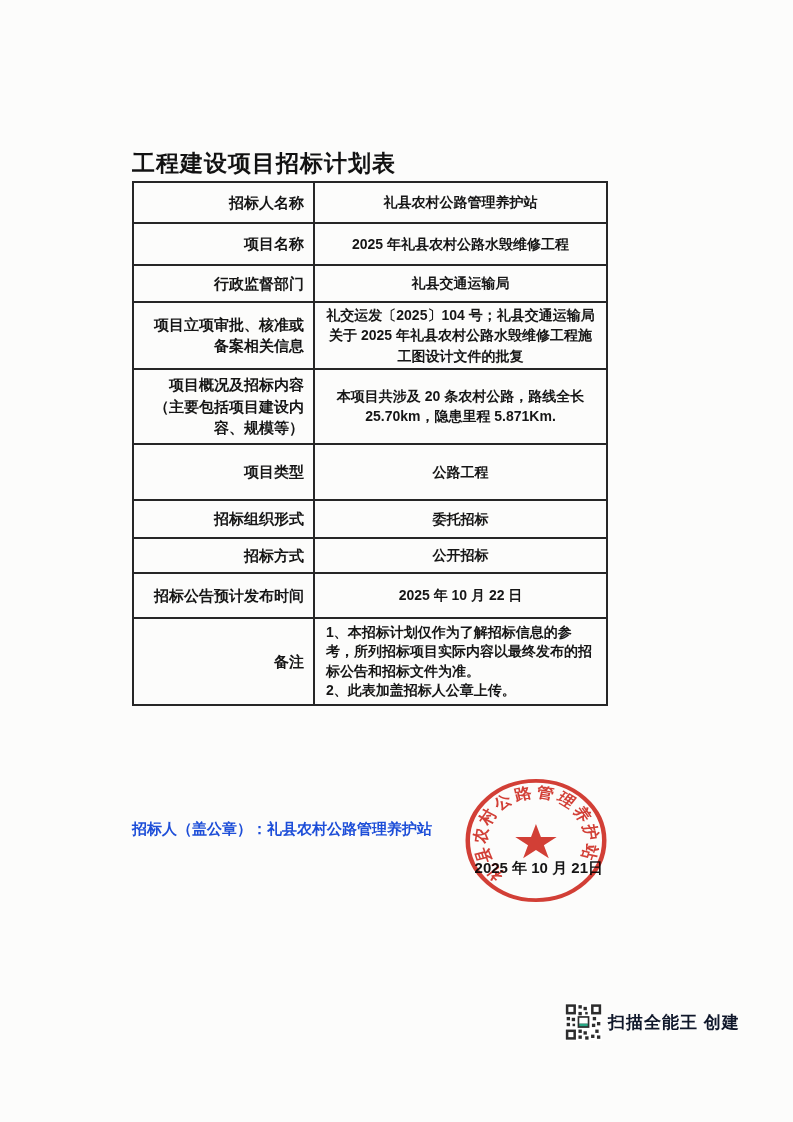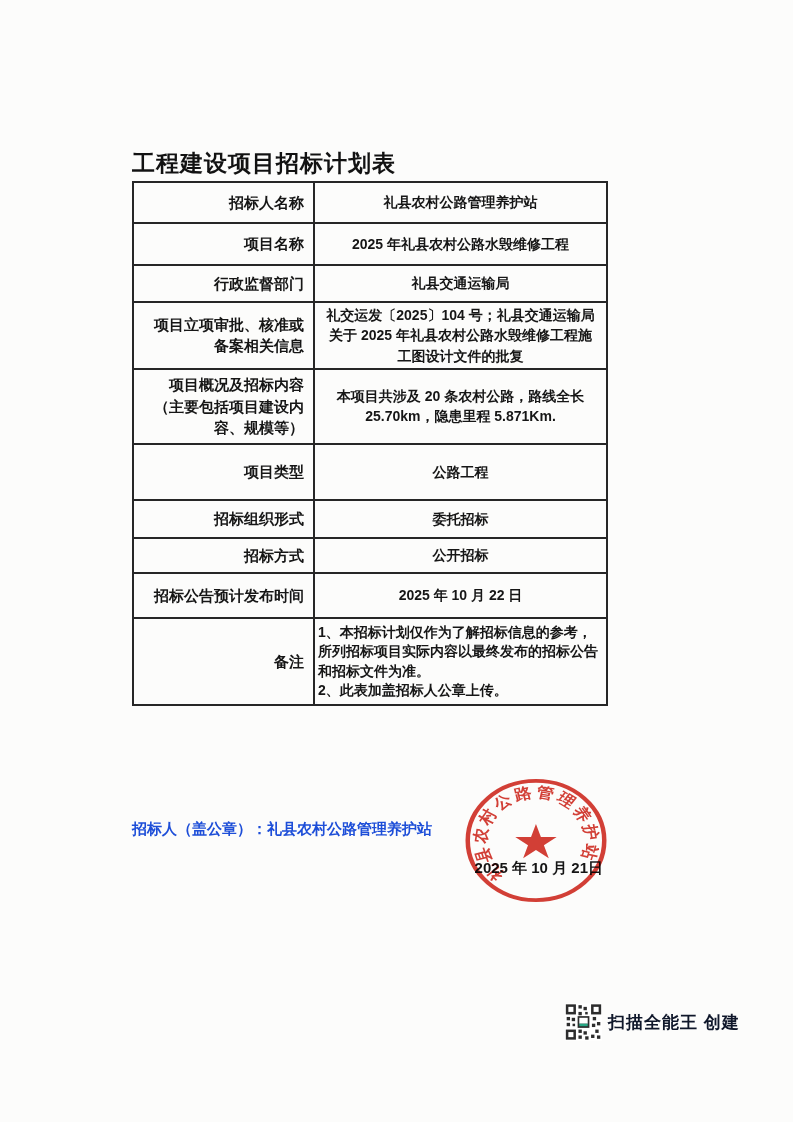--- a/index.html
+++ b/index.html
@@ -17,21 +17,21 @@
   table.bid-table {
     position:absolute; top:181px; left:132px; width:476px;
     border-collapse:collapse; table-layout:fixed;
   }
   table.bid-table td {
     border:2px solid #262626; font-weight:bold; color:#161616;
     vertical-align:middle; overflow:hidden;
   }
   td.cell-label { width:161px; text-align:right; font-size:15px; padding:2px 9px; line-height:1.45;margin-top:36px; }
   td.cell-value { text-align:center; font-size:14px; padding:2px 10px; line-height:1.45; }
-  td.cell-value.align-left { text-align:left; white-space:pre-line; padding:4px 3px; line-height:1.38; }
+  td.cell-value.align-left { text-align:left; white-space:pre-line; padding:4px 11px; line-height:1.38; }
   tr.r1{height:41px} tr.r2{height:42px} tr.r3{height:37px} tr.r4{height:56px}
   tr.r5{height:75px} tr.r6{height:56px} tr.r7{height:42px} tr.r8{height:38px}
   tr.r9{height:35px} tr.r10{height:45px} tr.r11{height:56px} tr.r12{height:79px}
   .sign-line {
     position:absolute; top:820px; left:132px; width:476px;
     text-align:left; font-size:15px; font-weight:bold; color:#1d4ed8;
   }
   .sign-date {
     position:absolute; top:859px; left:132px; width:471px;
     text-align:right; font-size:15px; font-weight:bold; color:#161616;

